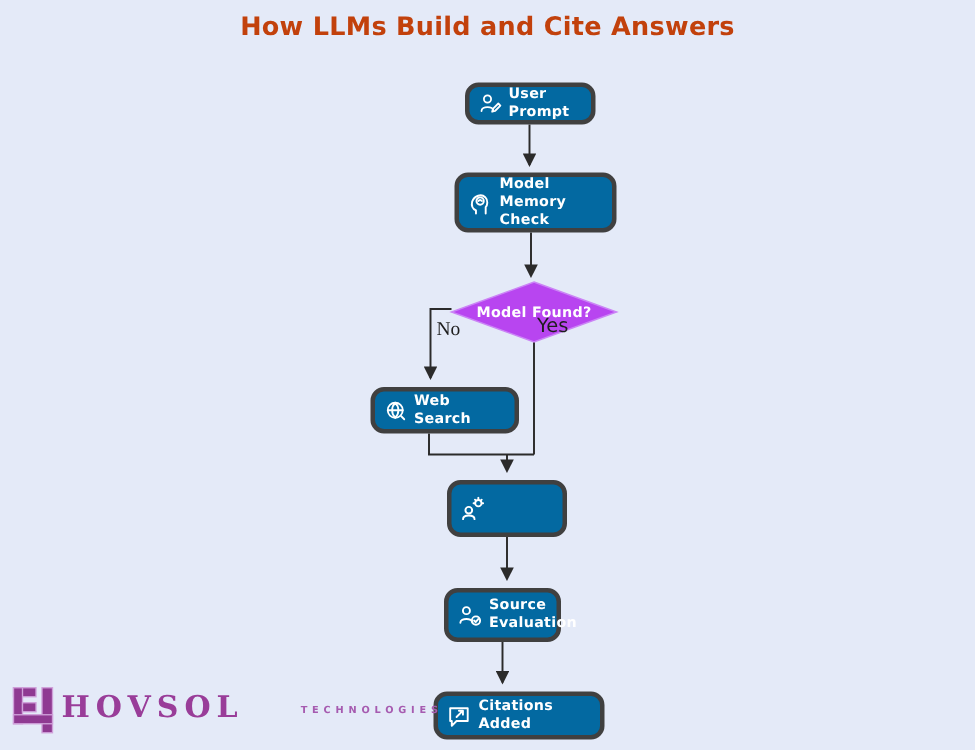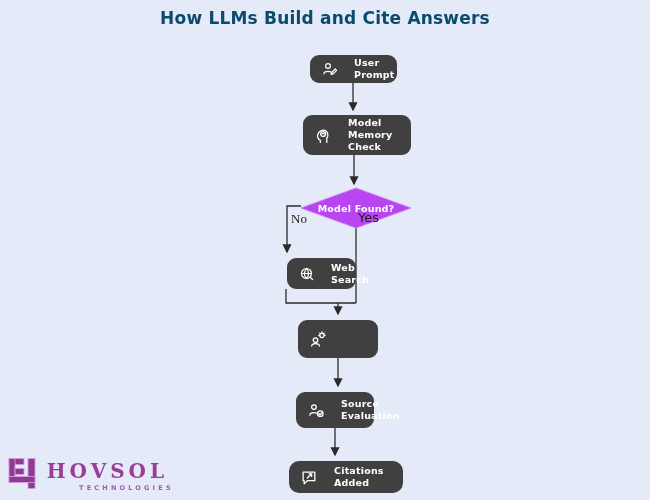--- a/index.html
+++ b/index.html
@@ -3,48 +3,48 @@
 <meta charset="utf-8">
 <style>
   html,body{margin:0;padding:0;}
   body{
     width:650px;height:500px;position:relative;overflow:hidden;
     background:#e4eaf8;
     font-family:"DejaVu Sans","Liberation Sans",sans-serif;
   }
   .title{
     position:absolute;top:8px;left:0;width:650px;text-align:center;
-    font-size:17px;font-weight:700;color:#0c4a6e;letter-spacing:.2px;
+    font-size:17px;font-weight:700;color:#c2410c;letter-spacing:.2px;
   }
   .conn-layer{position:absolute;left:0;top:0;width:650px;height:500px;pointer-events:none;}
   .node{
     position:absolute;box-sizing:border-box;
-    background:#404040;border:6px solid #404040;border-radius:9px;
-    color:#fff;display:flex;align-items:center;gap:16px;
+    background:#0369a1;border:3px solid #404040;border-radius:9px;
+    color:#fff;display:flex;align-items:center;gap:4px;
     padding:3px 6px;font-size:9.5px;font-weight:600;line-height:1.25;
     letter-spacing:.2px;
   }
   .node .ic{flex:0 0 auto;display:flex;}
   .node .ic svg{stroke:#fff;fill:none;stroke-width:1.2;stroke-linecap:round;stroke-linejoin:round;}
   .n-user{left:310px;top:55px;width:87px;height:28px;}
   .n-memcheck{left:303px;top:115px;width:108px;height:40px;}
-  .n-websearch{left:247px;top:258px;width:69px;height:31px;margin-left:40px;}
+  .n-websearch{left:247px;top:258px;width:99px;height:31px;}
   .n-answer{left:298px;top:320px;width:80px;height:38px;}
   .n-source{left:296px;top:392px;width:78px;height:36px;}
-  .n-cite{left:289px;top:461px;width:114px;height:32px;border-radius:10px;}
+  .n-cite{left:289px;top:461px;width:114px;height:32px;}
   .diamond-label{
     position:absolute;left:301px;top:188px;width:110px;height:40px;
     display:flex;align-items:center;justify-content:center;text-align:center;
     color:#fff;font-size:9.5px;font-weight:700;letter-spacing:.2px;
   }
   .edge-label{position:absolute;font-size:13px;color:#1e1e1e;font-weight:400;}
   .lbl-no{left:291px;top:211px;font-family:Liberation Serif, serif;}
   .lbl-yes{left:358px;top:210px;}
   .logo{position:absolute;left:8px;top:457px;display:flex;align-items:flex-start;gap:5px;}
-  .logo-text{display:flex;flex-direction:column;align-items:center;margin-top:4px;}
+  .logo-text{display:flex;flex-direction:row;align-items:center;margin-top:4px;}
   .logo-name{
     font-family:"DejaVu Serif","Liberation Serif",serif;
     font-size:20px;font-weight:700;color:#993d99;letter-spacing:4px;line-height:1;
   }
   .logo-sub{
     font-size:6.5px;font-weight:700;color:#a65bb0;letter-spacing:3.2px;margin-top:3px;margin-left:38px;
   }
 </style>
 </head>
 <body>

